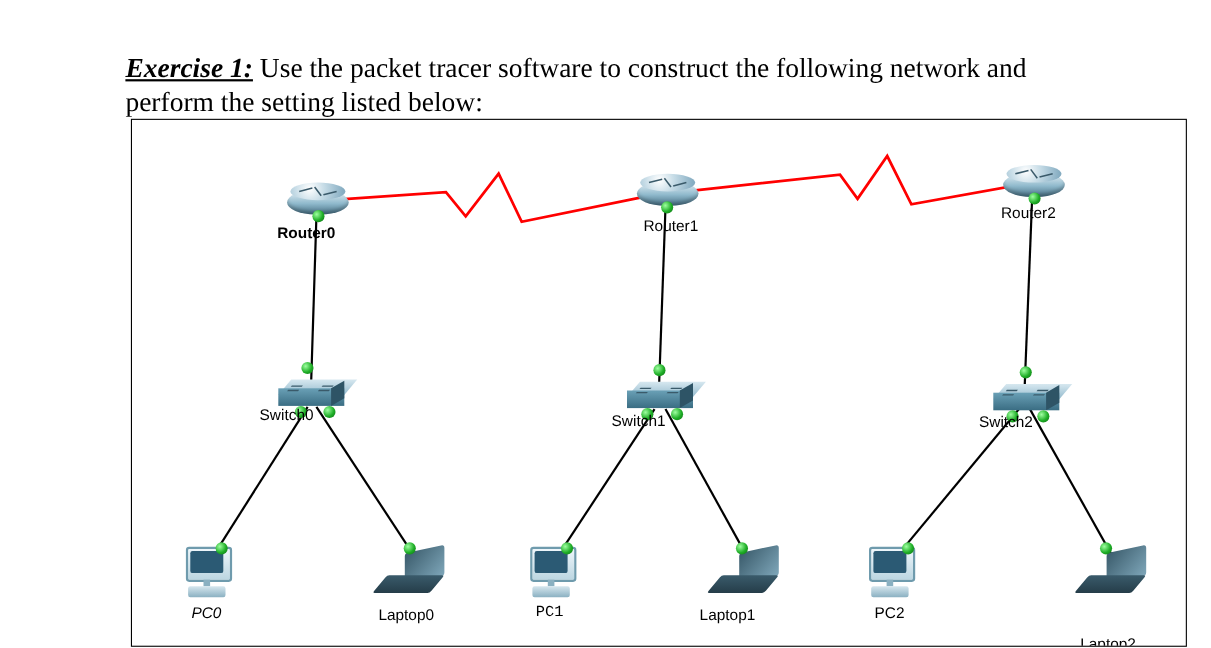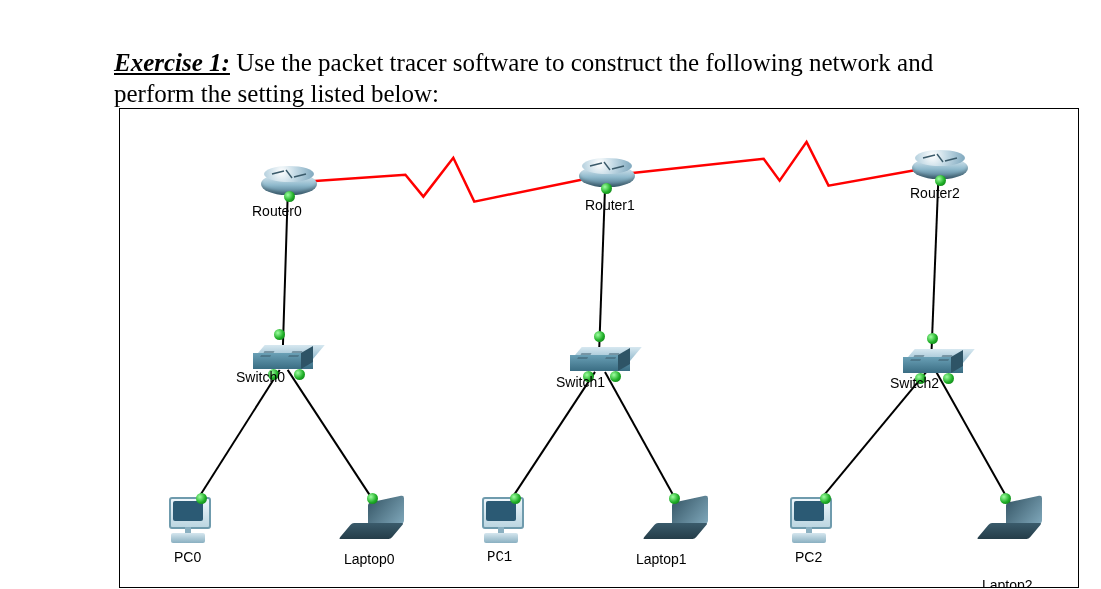--- a/index.html
+++ b/index.html
@@ -211,21 +211,21 @@
         <div class="top"></div>
       <div class="arrows"><svg viewBox="0 0 50 16">
             <g stroke="#3a5a6a" stroke-width="1.4" fill="none">
               <path d="M8 8 L20 5"></path>
               <path d="M30 11 L42 8"></path>
               <path d="M22 4 L28 12"></path>
             </g>
           </svg></div>
     </div>
     <div class="port-dot" style="left:164px; top:82px;"></div>
-    <div class="dev-label" style="left:132px; top:94px;">Router0</div>
+    <div class="dev-label" style="left:132px; top:94px;font-weight:bold;">Router0</div>
 
     <div class="router" style="left:459px; top:56px;">
       <div class="body"></div>
         <div class="top"></div>
       <div class="arrows"><svg viewBox="0 0 50 16">
             <g stroke="#3a5a6a" stroke-width="1.4" fill="none">
               <path d="M8 8 L20 5"></path>
               <path d="M30 11 L42 8"></path>
               <path d="M22 4 L28 12"></path>
             </g>
@@ -302,21 +302,21 @@
     <div class="port-dot" style="left:823px; top:264px;"></div>
     <div class="dev-label" style="left:770px; top:266px;">Switch2</div>
 
     <div class="pc" style="left:45px; top:388px;">
       <div class="monitor"></div>
         <div class="screen"></div>
         <div class="stand"></div>
         <div class="base"></div>
     </div>
     <div class="port-dot" style="left:76px; top:384px;"></div>
-    <div class="dev-label" style="left:54px; top:440px;">PC0</div>
+    <div class="dev-label" style="left:54px; top:440px;font-style:italic;">PC0</div>
 
     <div class="pc" style="left:358px; top:388px;">
       <div class="monitor"></div>
         <div class="screen"></div>
         <div class="stand"></div>
         <div class="base"></div>
     </div>
     <div class="port-dot" style="left:390px; top:384px;"></div>
     <div class="dev-label" style="left:367px; top:440px;font-family:Liberation Mono, monospace;">PC1</div>
 

